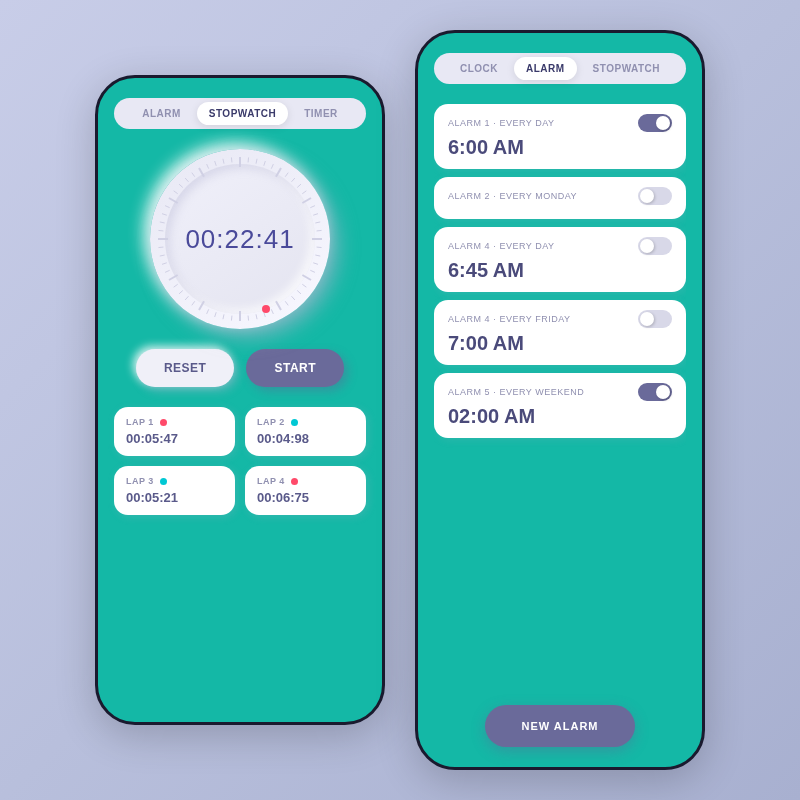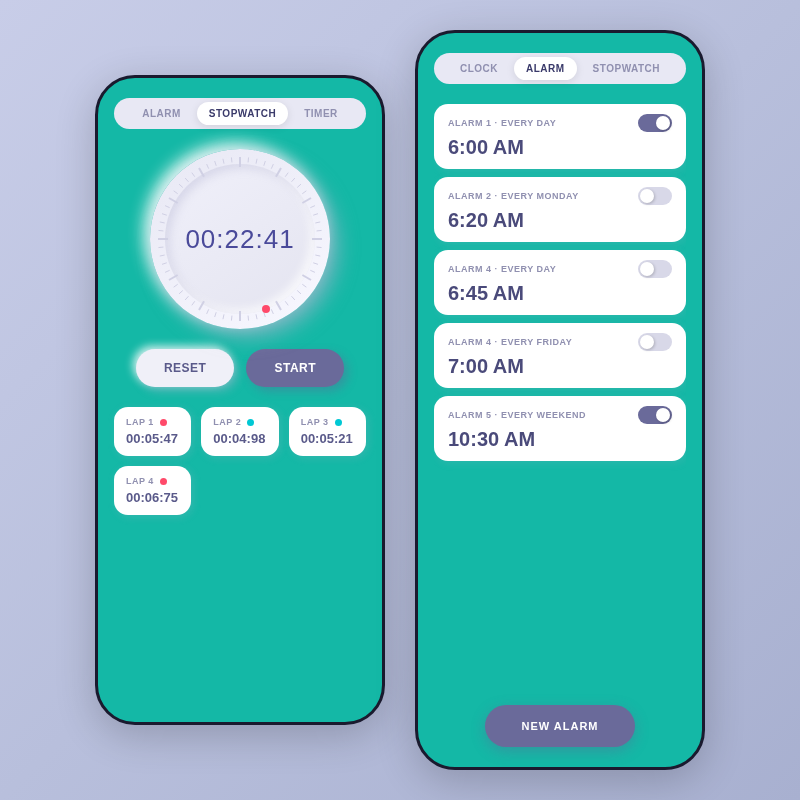--- a/index.html
+++ b/index.html
@@ -132,21 +132,21 @@
       font-size: 12px;
       font-weight: 700;
       letter-spacing: 0.5px;
       cursor: pointer;
       box-shadow: 4px 4px 10px rgba(100,100,150,0.4);
     }
 
     
     .lap-grid {
       display: grid;
-      grid-template-columns: 1fr 1fr 1fr;
+      grid-template-columns: 1fr 1fr;
       gap: 10px;
     }
     .lap-card {
       background: white;
       border-radius: 14px;
       padding: 10px 12px;
       box-shadow: 2px 2px 8px rgba(180,180,210,0.2);
     }
     .lap-label {
       font-size: 9px;
@@ -185,21 +185,21 @@
       box-shadow: 2px 2px 8px rgba(180,180,210,0.15);
     }
     .alarm-header {
       display: flex;
       align-items: center;
       justify-content: space-between;
       margin-bottom: 4px;
     }
     .alarm-label {
       font-size: 9px;
-      font-weight: 700;
+      font-weight: 400;
       color: #9090b0;
       letter-spacing: 0.5px;
     }
     .alarm-time {
       font-size: 20px;
       font-weight: 600;
       color: #4a4a7a;
     }
     
     .toggle {
@@ -402,21 +402,20 @@
           </div>
           <div class="alarm-time">6:00 AM</div>
         </div>
         <div class="alarm-card">
           <div class="alarm-header">
             <div class="alarm-label">ALARM 2  ·  EVERY MONDAY</div>
             <div class="toggle off">
               <div class="toggle-knob"></div>
             </div>
           </div>
-          <div class="alarm-time">6:20 AM</div>
         </div>
         <div class="alarm-card">
           <div class="alarm-header">
             <div class="alarm-label">ALARM 4  ·  EVERY DAY</div>
             <div class="toggle off">
               <div class="toggle-knob"></div>
             </div>
           </div>
           <div class="alarm-time">6:45 AM</div>
         </div>
@@ -429,19 +428,19 @@
           </div>
           <div class="alarm-time">7:00 AM</div>
         </div>
         <div class="alarm-card">
           <div class="alarm-header">
             <div class="alarm-label">ALARM 5  ·  EVERY WEEKEND</div>
             <div class="toggle on">
               <div class="toggle-knob"></div>
             </div>
           </div>
-          <div class="alarm-time">10:30 AM</div>
+          <div class="alarm-time">02:00 AM</div>
         </div>
       </div>
 
     <button class="new-alarm-btn">NEW ALARM</button>
   </div>
 </div>
 
 </body></html>

